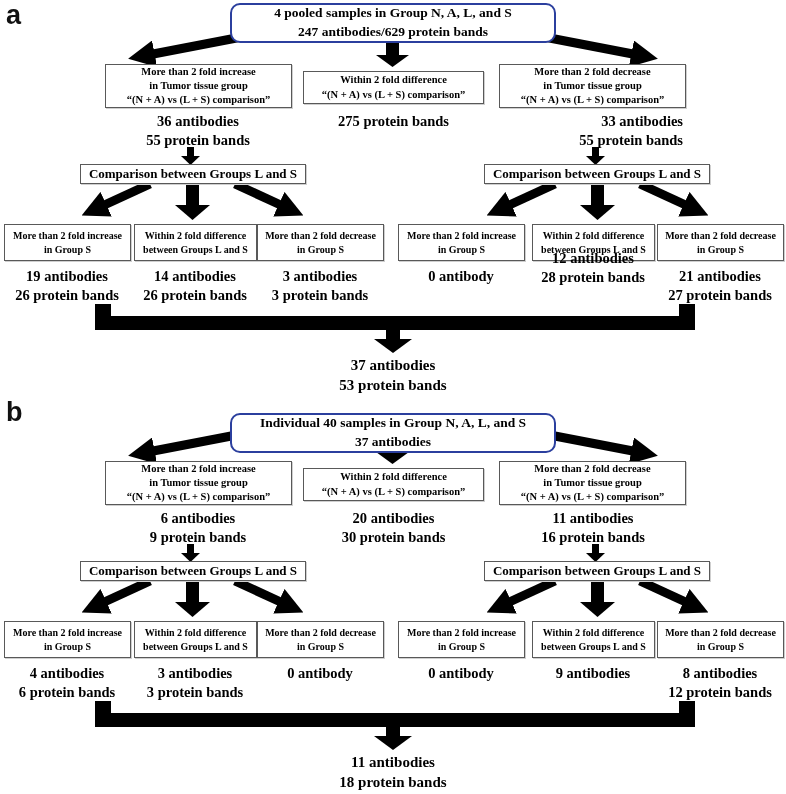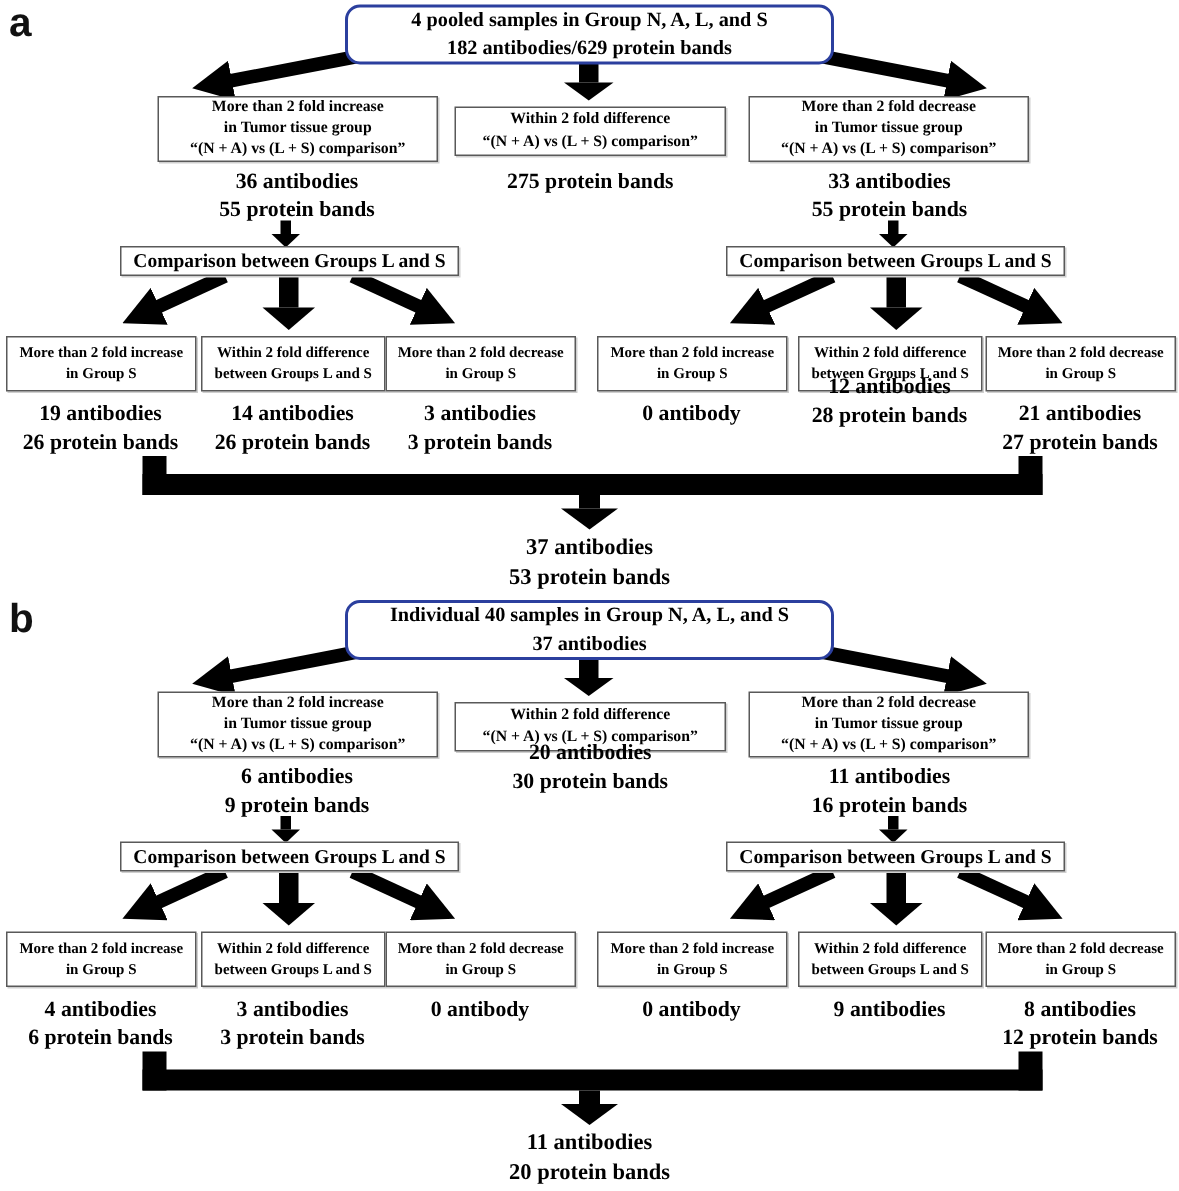--- a/index.html
+++ b/index.html
@@ -68,21 +68,21 @@
         <rect x="95" y="304" width="16" height="26"></rect>
         <rect x="679" y="304" width="16" height="26"></rect>
         <rect x="95" y="316" width="600" height="14"></rect>
         <rect x="386" y="330" width="14" height="9"></rect>
         <polygon points="374,339 412,339 393,353"></polygon>
       </g>
     </svg>
 
     <div class="box root" style="left:230px;top:3px;width:326px;height:40px;">
       <div>4 pooled samples in Group N, A, L, and S</div>
-      <div>182 antibodies/629 protein bands</div>
+      <div>247 antibodies/629 protein bands</div>
     </div>
 
     <div class="box branch" style="left:105px;top:64px;width:187px;height:44px;">
       <div>More than 2 fold increase</div>
       <div>in Tumor tissue group</div>
       <div>“(N + A) vs (L + S) comparison”</div>
     </div>
     <div class="box branch" style="left:303px;top:71px;width:181px;height:33px;">
       <div>Within 2 fold difference</div>
       <div>“(N + A) vs (L + S) comparison”</div>
@@ -93,21 +93,21 @@
       <div>“(N + A) vs (L + S) comparison”</div>
     </div>
 
     <div class="count" style="left:108px;top:112px;width:180px;">
       <div>36 antibodies</div>
       <div>55 protein bands</div>
     </div>
     <div class="count" style="left:303px;top:112px;width:181px;">
       <div>275 protein bands</div>
     </div>
-    <div class="count" style="left:503px;top:112px;width:180px;">
+    <div class="count" style="left:503px;top:112px;width:180px;text-align:right;">
       <div>33 antibodies</div>
       <div>55 protein bands</div>
     </div>
 
     <div class="box comparison" style="left:80px;top:164px;width:226px;height:20px;">
       <div>Comparison between Groups L and S</div>
     </div>
     <div class="box comparison" style="left:484px;top:164px;width:226px;height:20px;">
       <div>Comparison between Groups L and S</div>
     </div>
@@ -205,21 +205,21 @@
       <line x1="640" y1="184" x2="690" y2="207" stroke-width="9" marker-end="url(#ah-b)"></line>
       <g>
         <rect x="95" y="304" width="16" height="26"></rect>
         <rect x="679" y="304" width="16" height="26"></rect>
         <rect x="95" y="316" width="600" height="14"></rect>
         <rect x="386" y="330" width="14" height="9"></rect>
         <polygon points="374,339 412,339 393,353"></polygon>
       </g>
     </svg>
 
-    <div class="box root" style="left:230px;top:3px;width:326px;height:40px;align-items:center;">
+    <div class="box root" style="left:230px;top:16px;width:326px;height:40px;align-items:center;">
       <div>Individual 40 samples in Group N, A, L, and S</div>
       <div>37 antibodies</div>
     </div>
 
     <div class="box branch" style="left:105px;top:64px;width:187px;height:44px;">
       <div>More than 2 fold increase</div>
       <div>in Tumor tissue group</div>
       <div>“(N + A) vs (L + S) comparison”</div>
     </div>
     <div class="box branch" style="left:303px;top:71px;width:181px;height:33px;">
@@ -229,21 +229,21 @@
     <div class="box branch" style="left:499px;top:64px;width:187px;height:44px;">
       <div>More than 2 fold decrease</div>
       <div>in Tumor tissue group</div>
       <div>“(N + A) vs (L + S) comparison”</div>
     </div>
 
     <div class="count" style="left:108px;top:112px;width:180px;">
       <div>6 antibodies</div>
       <div>9 protein bands</div>
     </div>
-    <div class="count" style="left:303px;top:96px;width:181px;">
+    <div class="count" style="left:303px;top:112px;width:181px;">
       <div>20 antibodies</div>
       <div>30 protein bands</div>
     </div>
     <div class="count" style="left:503px;top:112px;width:180px;">
       <div>11 antibodies</div>
       <div>16 protein bands</div>
     </div>
 
     <div class="box comparison" style="left:80px;top:164px;width:226px;height:20px;">
       <div>Comparison between Groups L and S</div>
@@ -296,17 +296,17 @@
     <div class="count" style="left:523px;top:267px;width:140px;">
       <div>9 antibodies</div>
     </div>
     <div class="count" style="left:650px;top:267px;width:140px;">
       <div>8 antibodies</div>
       <div>12 protein bands</div>
     </div>
 
     <div class="total" style="left:293px;top:355px;width:200px;">
       <div>11 antibodies</div>
-      <div>20 protein bands</div>
+      <div>18 protein bands</div>
     </div>
   </div>
 
 </div>
 
 </body></html>

